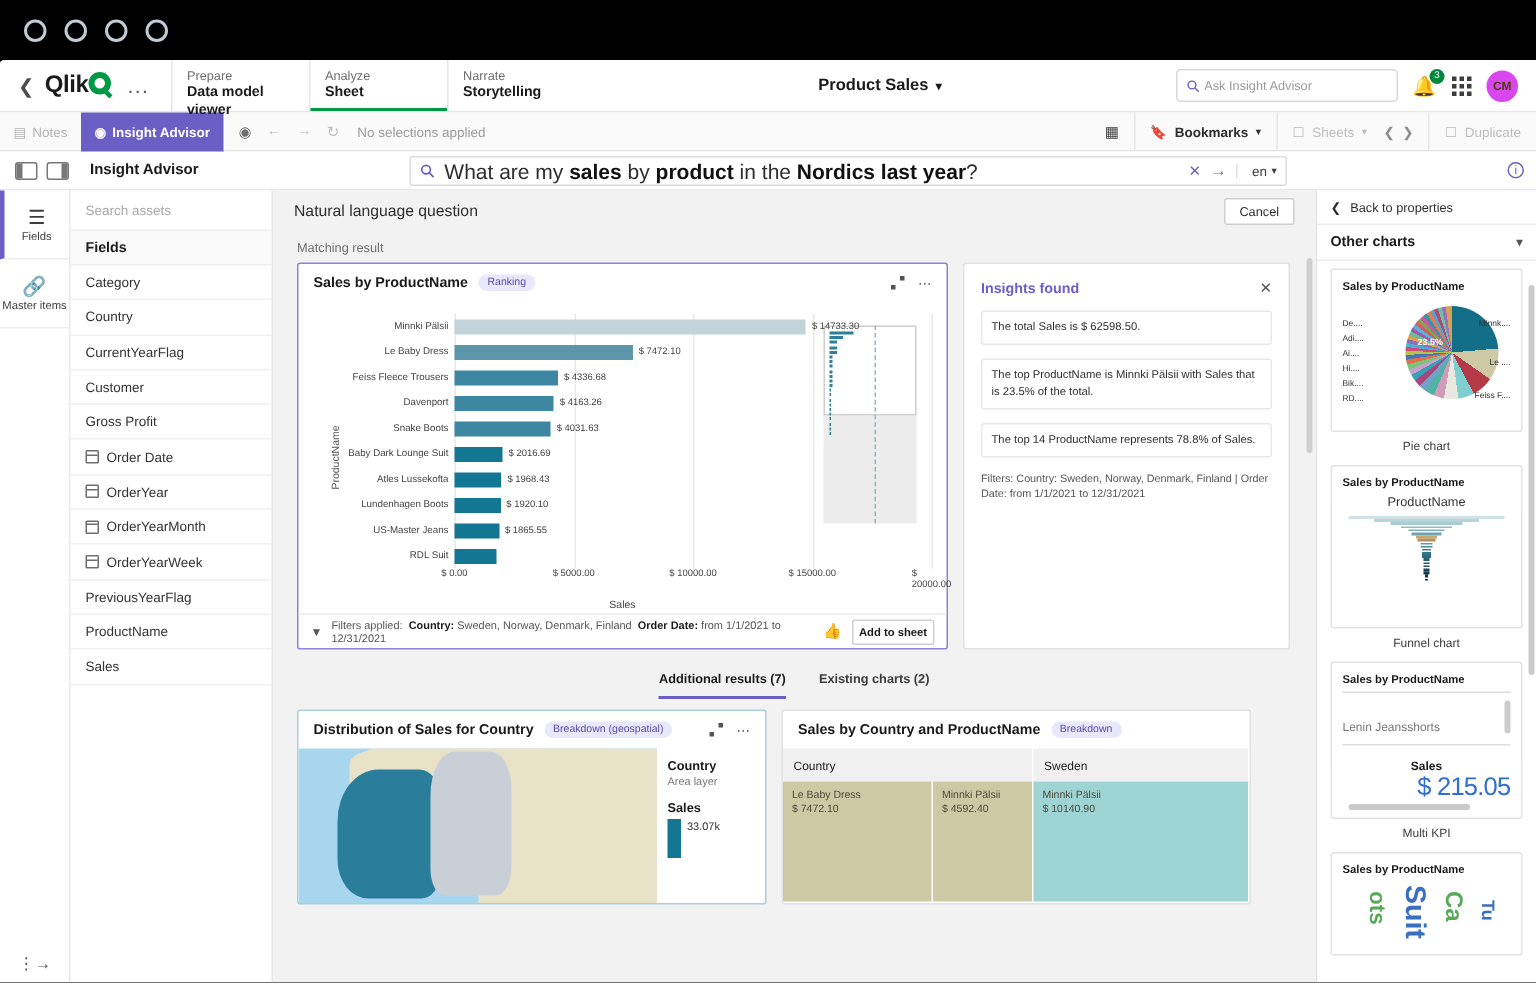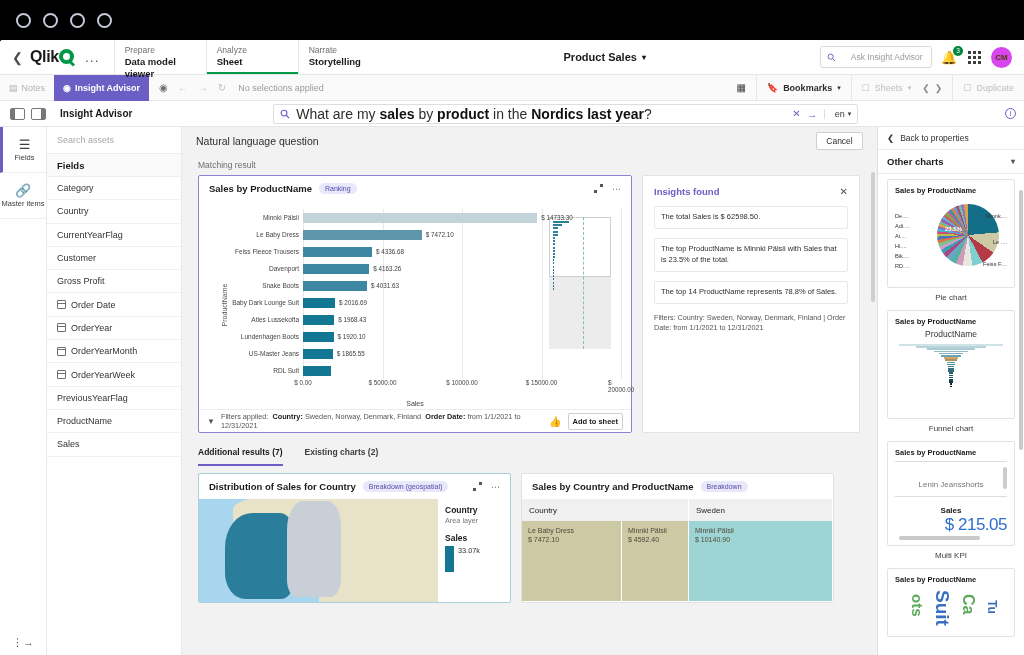--- a/index.html
+++ b/index.html
@@ -31,21 +31,21 @@
   .ellipsis-btn { color:#595959; font-size:14px; letter-spacing:1px; padding:0 4px; }
 
   .nav-sec { width:92px; border-left:1px solid #e6e6e6; padding:4px 0 0 10px; position:relative; }
   .nav-sec .k { font-size:8.5px; color:#6e6e6e; line-height:12px; }
   .nav-sec .v { font-size:9.5px; color:#1a1a1a; font-weight:bold; line-height:12px; }
   .nav-sec.active::after { content:""; position:absolute; left:0; right:0; bottom:0; height:2px; background:#009845; }
   .nav-spacer { flex:1; }
 
   .doctitle { display:flex; align-items:center; gap:5px; font-size:11px; font-weight:bold; color:#1a1a1a; }
   .tn-right { display:flex; align-items:center; gap:10px; padding-right:12px; }
-  .askbox { width:112px; height:22px; border:1px solid #d9d9d9; border-radius:3px; display:flex; align-items:center; gap:15px; padding:0 6px; }
+  .askbox { width:148px; height:22px; border:1px solid #d9d9d9; border-radius:3px; display:flex; align-items:center; gap:3px; padding:0 6px; }
   .askbox .ph { font-size:8.5px; color:#9b9b9b; }
   .bell { position:relative; color:#3d3d3d; font-size:13px; }
   .bell .badge { position:absolute; top:-4px; right:-5px; background:#00873d; color:#fff; font-size:6.5px;
                  min-width:10px; height:10px; border-radius:5px; display:flex; align-items:center; justify-content:center; padding:0 2px;}
   .waffle { display:grid; grid-template-columns:repeat(3,3px); grid-template-rows:repeat(3,3px); gap:2px; }
   .waffle i { background:#3d3d3d; display:block; width:3px; height:3px; }
   .avatar { width:21px; height:21px; border-radius:50%; background:#d946ef; color:#4d3c00; font-size:8px;
             display:flex; align-items:center; justify-content:center; font-weight:bold; }
 
   
@@ -149,21 +149,21 @@
                color:#1a1a1a; display:flex; align-items:center; justify-content:center; font-weight:bold; }
 
   .insights-card { width:218px; height:258px; display:flex; flex-direction:column; padding:10px 11px; }
   .ins-head { display:flex; align-items:center; }
   .ins-title { font-size:9.5px; font-weight:bold; color:#6b5ec4; }
   .ins-close { margin-left:auto; color:#555; font-size:10px; }
   .ins-item { border:1px solid #e8e8e8; border-radius:2px; padding:5px 6px; margin-top:9px; font-size:7.5px; color:#2e2e2e; line-height:1.45;}
   .ins-filters { margin-top:9px; font-size:7.2px; color:#555; line-height:1.5; }
 
   
-  .tabs { display:flex; gap:22px; padding:14px 16px 0 16px; }
+  .tabs { display:flex; gap:22px; padding:14px 16px 0 16px;justify-content:center; }
   .tab { font-size:8.5px; font-weight:bold; color:#3d3d3d; padding-bottom:7px; }
   .tab.active { border-bottom:2px solid #6b5ec4; color:#1a1a1a; }
 
   .lower-row { display:flex; gap:10px; padding:7px 16px 0 16px; }
   .lcard { height:130px; background:#fff; border:1px solid #e2e2e2; border-radius:2px; overflow:hidden; }
   .lcard.geo { width:313px; border:1px solid #a9cfd9; }
   .lcard.tree { width:313px; }
   .geo-body { display:flex; height:100%; }
   .map { flex:1; background:#a9d6ef; position:relative; overflow:hidden; }
   .land { position:absolute; background:#e8e3c8; }
@@ -205,21 +205,21 @@
 
   
   .fun-wrap { height:83px; position:relative; margin-top:3px; }
   .fun-title { text-align:center; font-size:8.5px; color:#333; }
   .fun { position:absolute; left:0; right:0; top:15px; display:flex; flex-direction:column; align-items:center; }
   .fun i { display:block; height:1.6px; margin-bottom:0.6px; }
 
   
   .kpi-box { margin-top:4px; position:relative; height:78px; }
   .kpi-line { height:1px; background:#ddd; margin:3px 0; }
-  .kpi-name { text-align:center; font-size:8px; color:#777; padding:4px 0;margin-top:14px; }
+  .kpi-name { text-align:left; font-size:8px; color:#777; padding:4px 0;margin-top:14px; }
   .kpi-lab { text-align:center; font-size:8px; font-weight:bold; color:#1a1a1a; padding-top:6px; }
   .kpi-val { text-align:right; font-size:17px; color:#2f6fcf; letter-spacing:-0.5px; }
   .kpi-vscroll { position:absolute; right:0; top:6px; width:4px; height:22px; background:#ccc; border-radius:2px; }
   .kpi-hscroll { position:absolute; left:4px; bottom:-1px; width:72%; height:4px; background:#c9c9c9; border-radius:2px; }
 
   .wc-wrap { height:40px; position:relative; margin-top:6px; overflow:hidden; }
   .wc { position:absolute; writing-mode:vertical-rl; font-weight:bold; }
 
   .props-sb { position:absolute; right:1px; top:150px; width:4px; height:260px; background:#c9c9c9; border-radius:2px;}
   .canvas-sb { position:absolute; right:2px; top:45px; width:4px; height:130px; background:#cfcfcf; border-radius:2px; }

